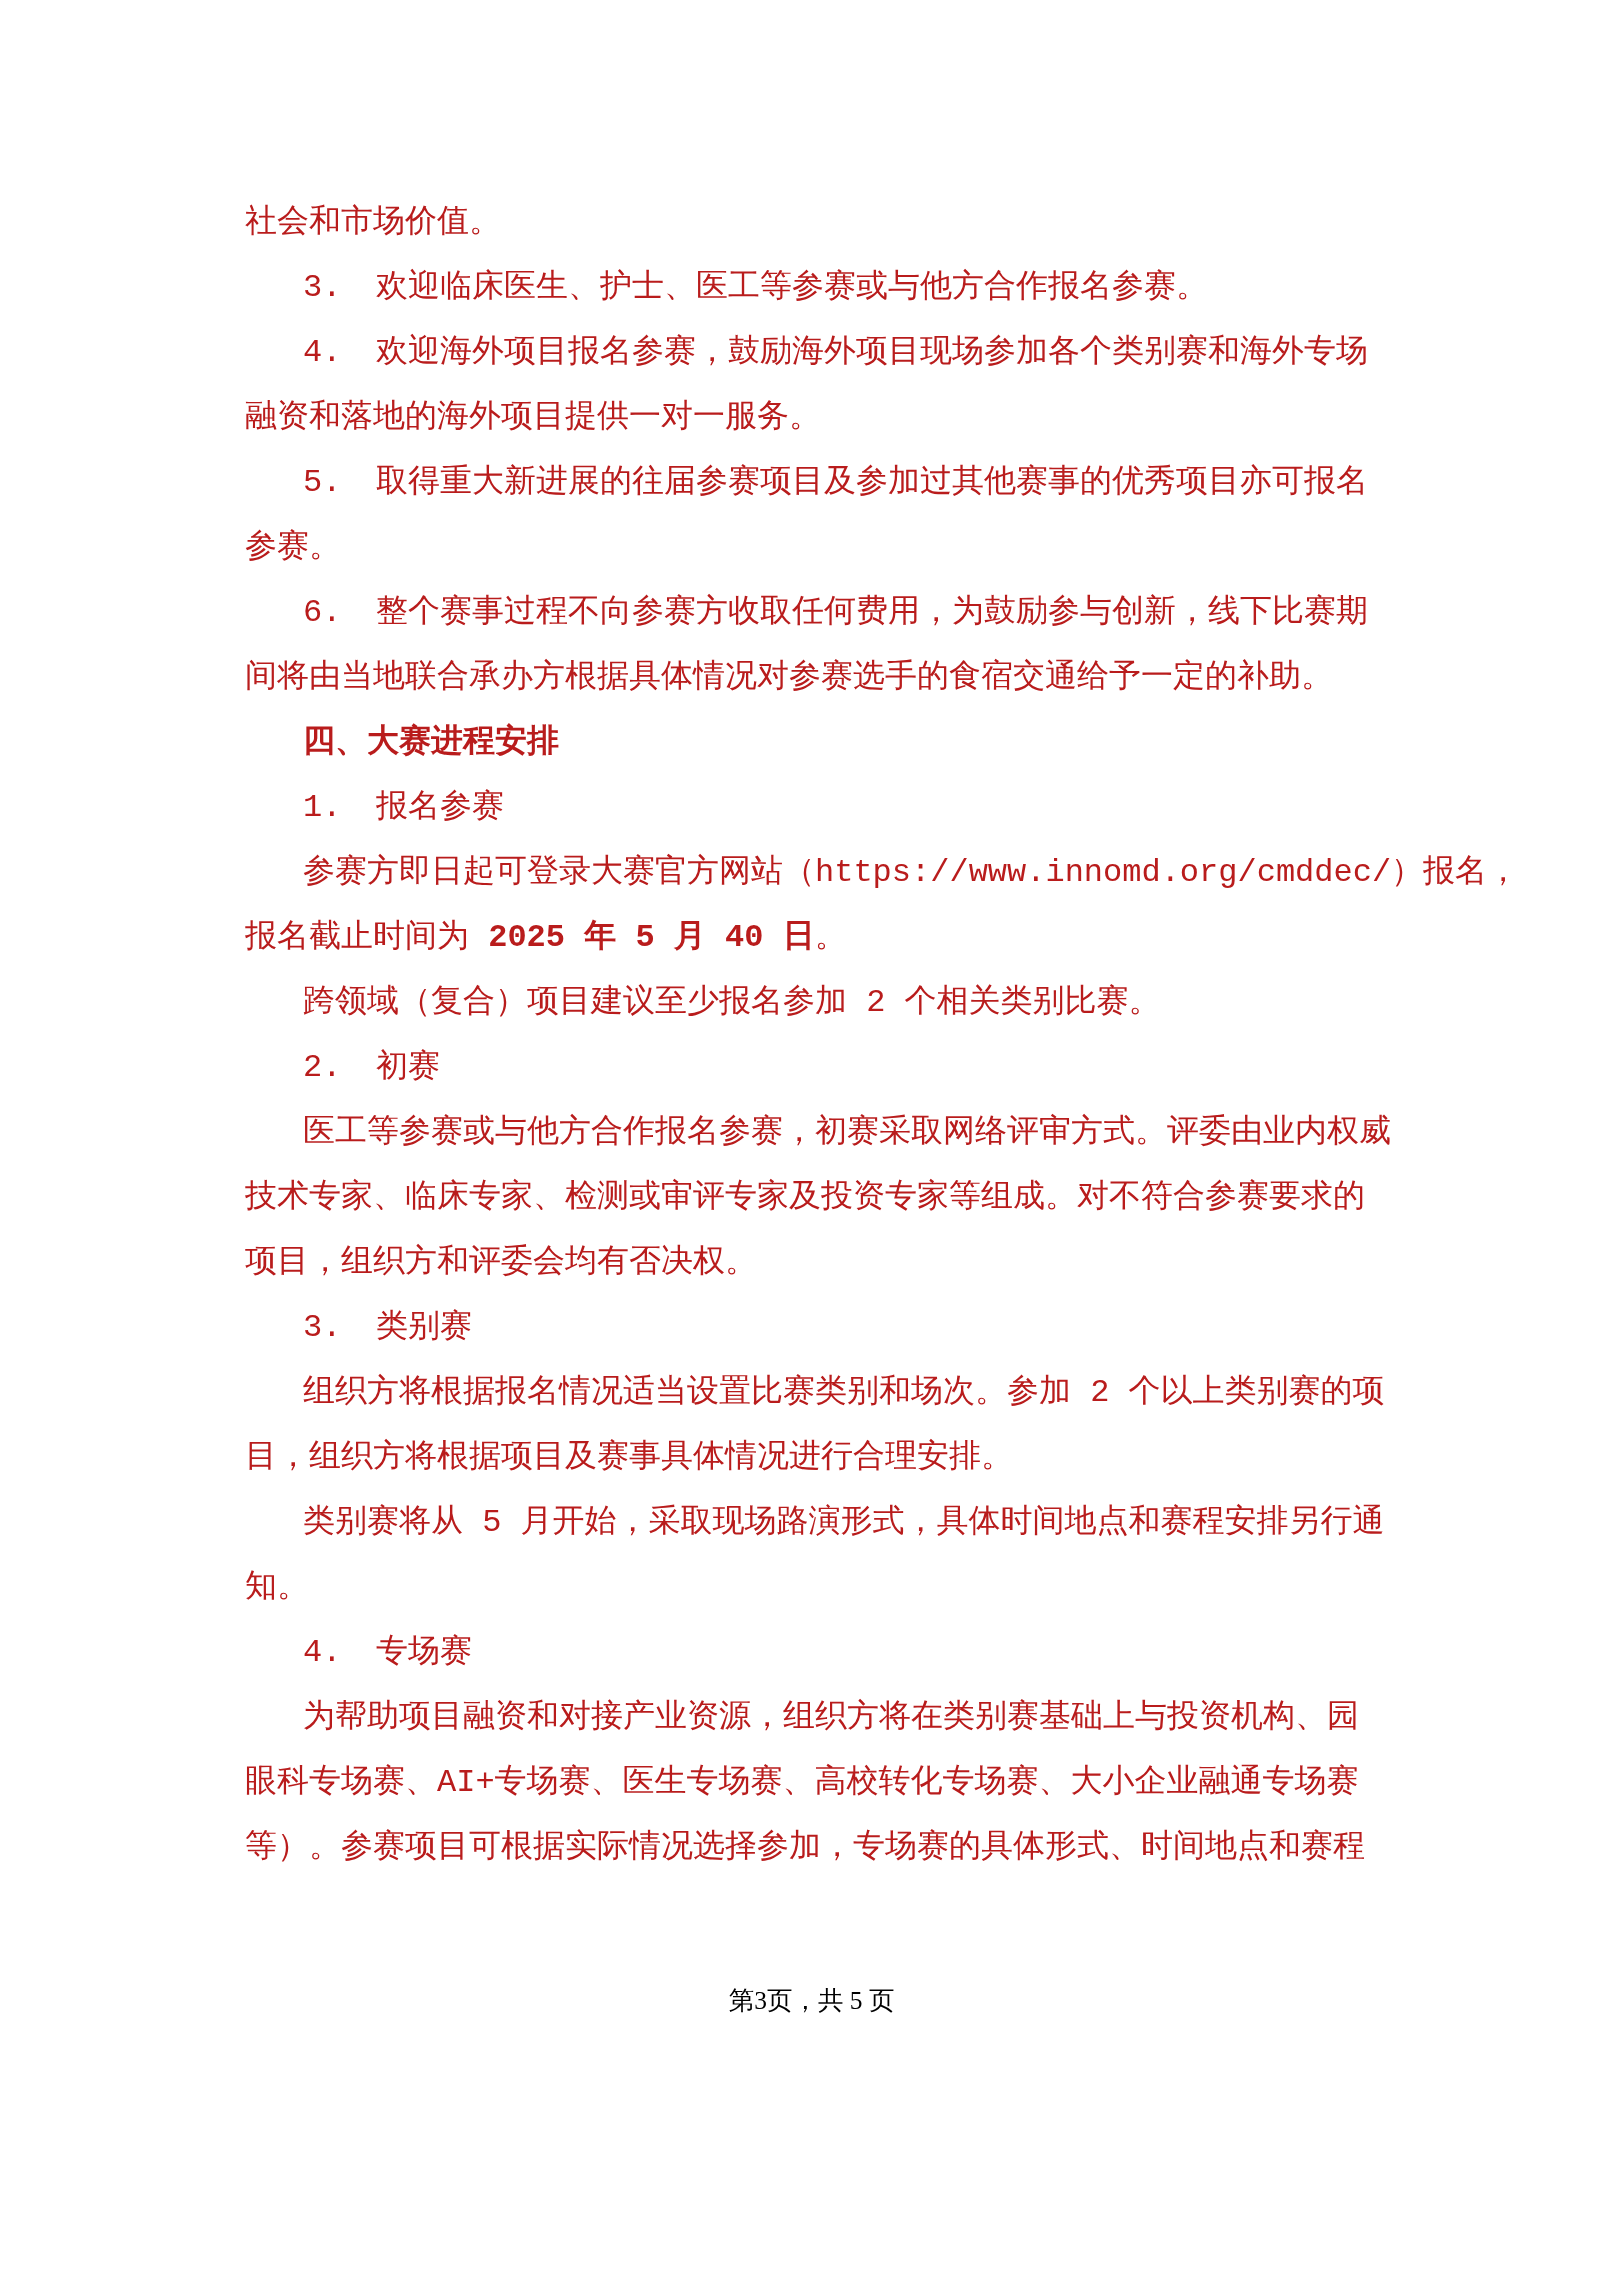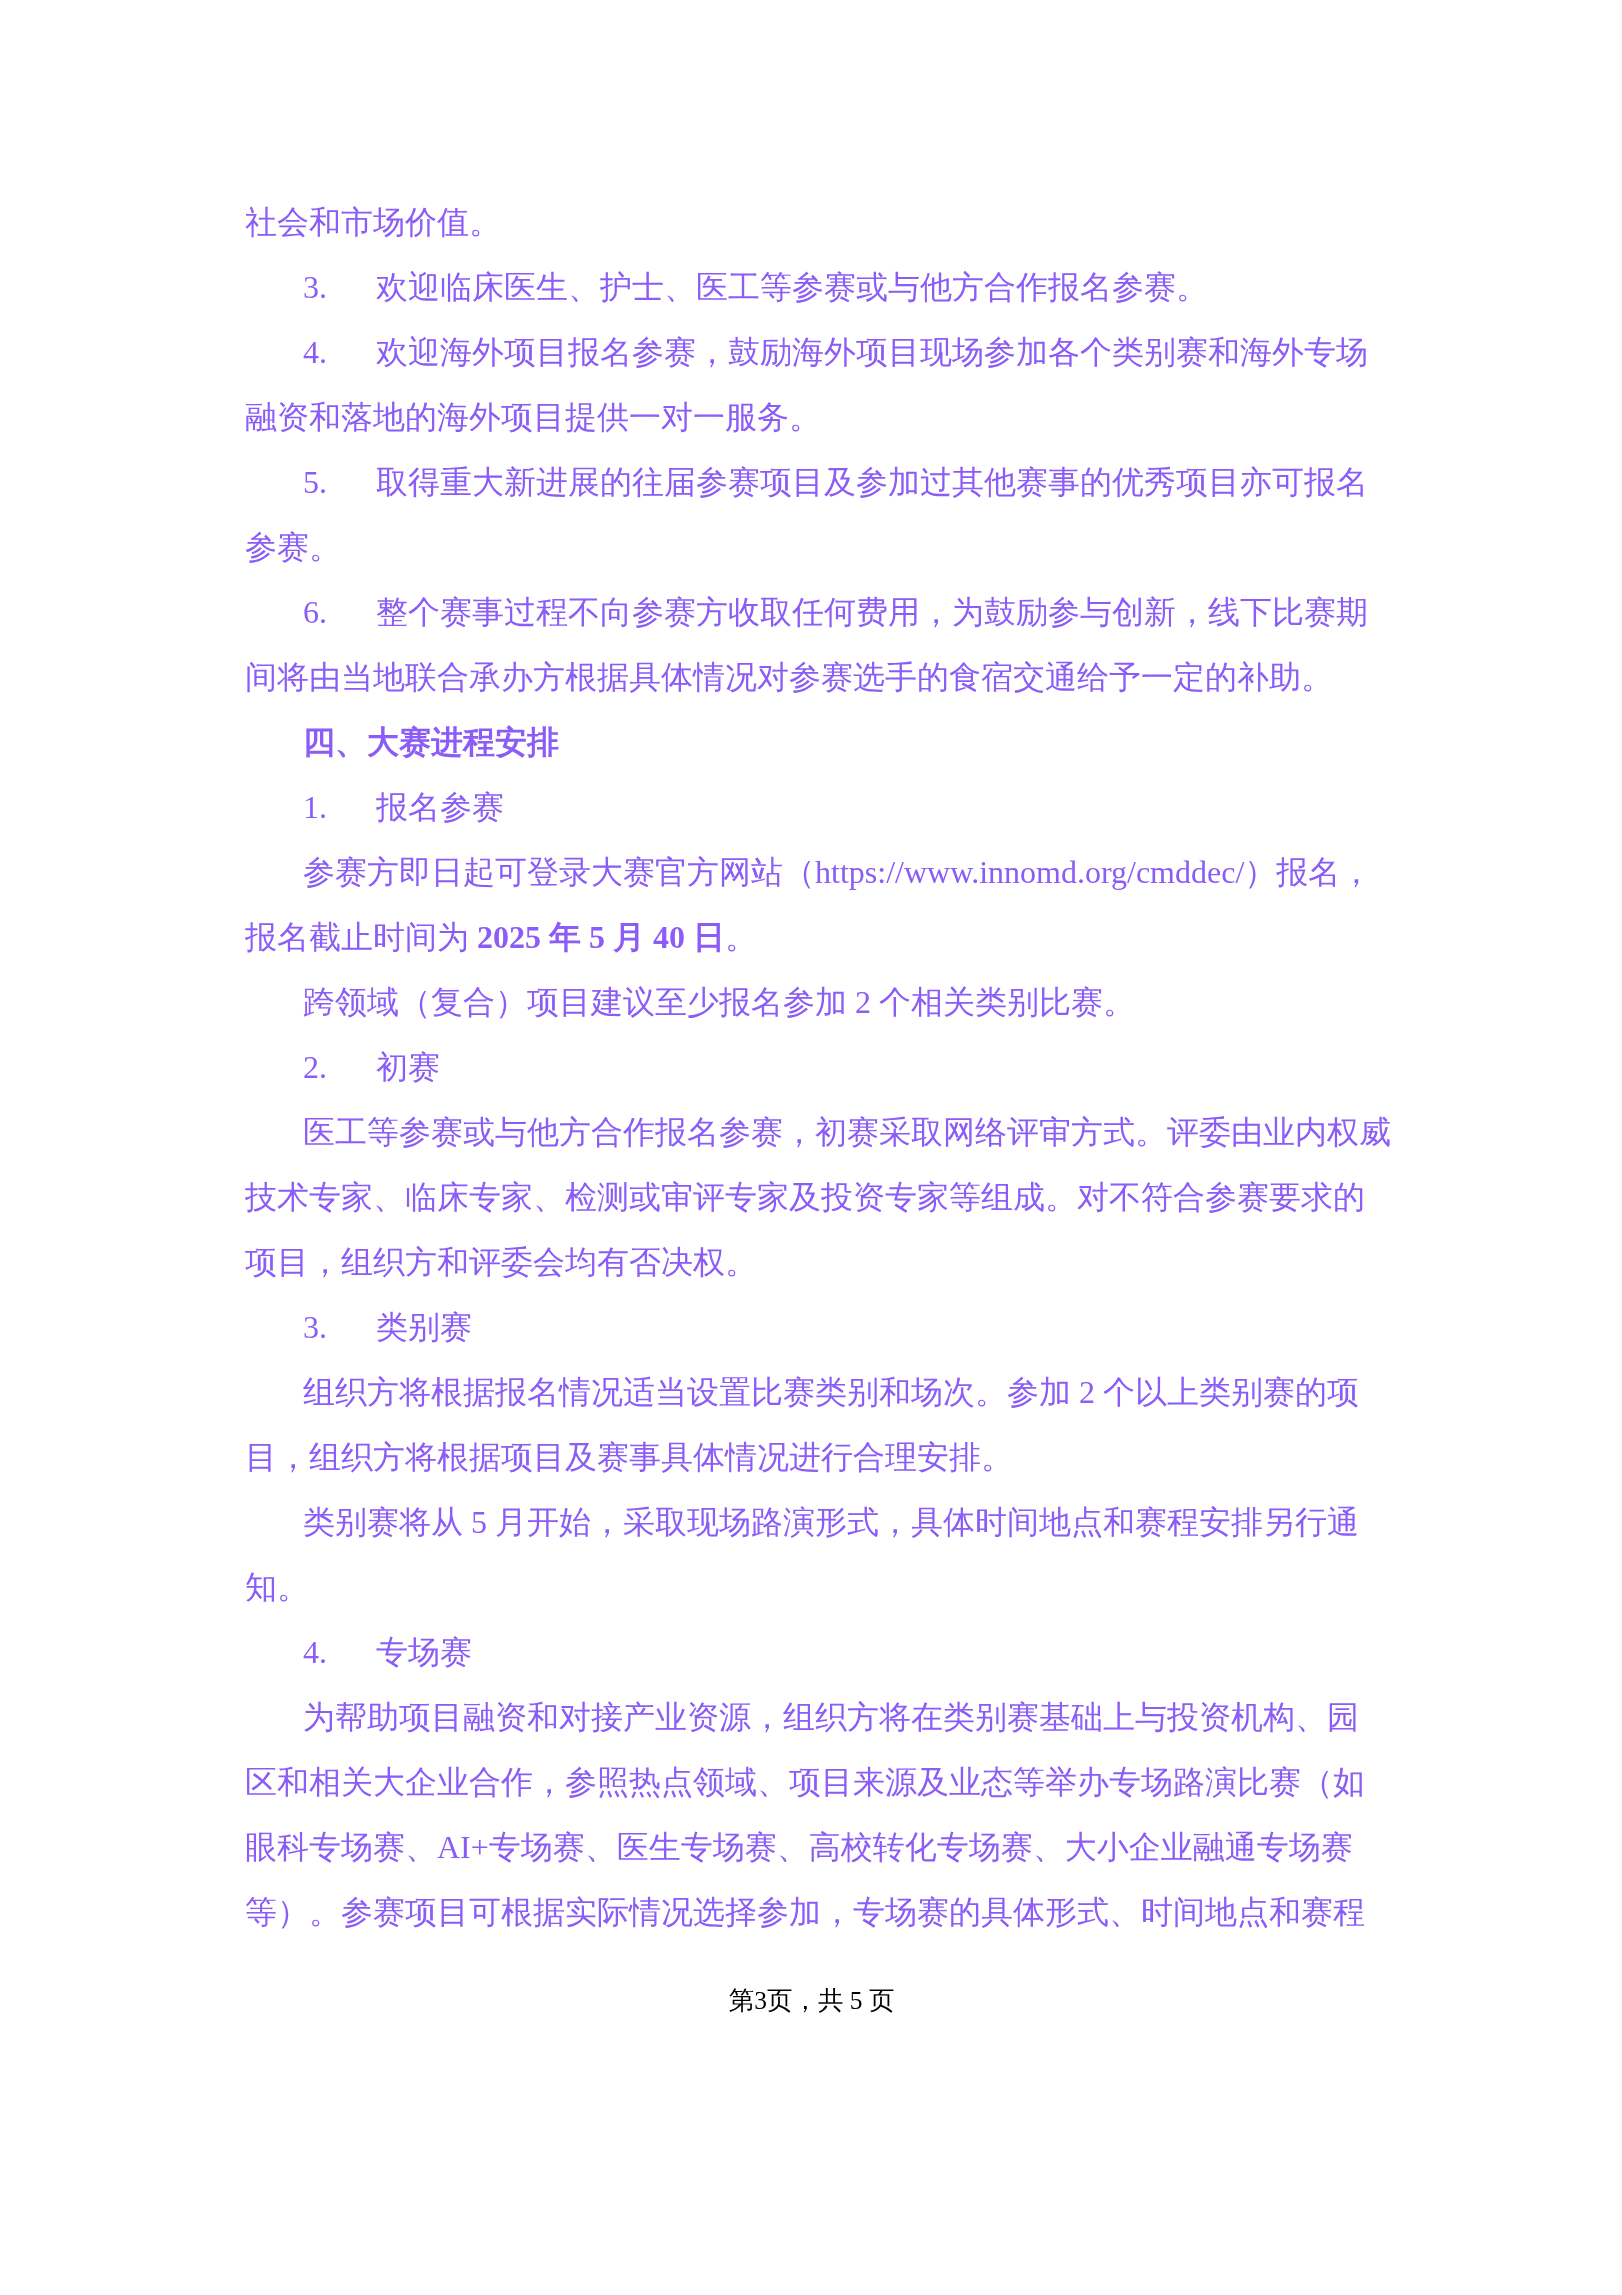--- a/index.html
+++ b/index.html
@@ -19,21 +19,22 @@
     inset: 0;
     background: #ffffff;
   }
   .content {
     position: absolute;
     left: 245px;
     top: 190px;
     width: 1135px;
     font-size: 32px;
     line-height: 65px;
-    color: #8b5cf6;
+    color: #b91c1c;
+    font-family: Liberation Mono, monospace;
   }
   .line {
     white-space: nowrap;
     height: 65px;
   }
   .line.indent {
     padding-left: 58px;
   }
   .num {
     display: inline-block;
@@ -75,21 +76,20 @@
       <div class="line indent"><span>医工等参赛或与他方合作报名参赛，初赛采取网络评审方式。评委由业内权威</span></div>
       <div class="line"><span>技术专家、临床专家、检测或审评专家及投资专家等组成。对不符合参赛要求的</span></div>
       <div class="line"><span>项目，组织方和评委会均有否决权。</span></div>
       <div class="line indent"><span class="num">3.</span><span>类别赛</span></div>
       <div class="line indent"><span>组织方将根据报名情况适当设置比赛类别和场次。参加 2 个以上类别赛的项</span></div>
       <div class="line"><span>目，组织方将根据项目及赛事具体情况进行合理安排。</span></div>
       <div class="line indent"><span>类别赛将从 5 月开始，采取现场路演形式，具体时间地点和赛程安排另行通</span></div>
       <div class="line"><span>知。</span></div>
       <div class="line indent"><span class="num">4.</span><span>专场赛</span></div>
       <div class="line indent"><span>为帮助项目融资和对接产业资源，组织方将在类别赛基础上与投资机构、园</span></div>
-      <div class="line"><span>区和相关大企业合作，参照热点领域、项目来源及业态等举办专场路演比赛（如</span></div>
       <div class="line"><span>眼科专场赛、AI+专场赛、医生专场赛、高校转化专场赛、大小企业融通专场赛</span></div>
       <div class="line"><span>等）。参赛项目可根据实际情况选择参加，专场赛的具体形式、时间地点和赛程</span></div>
     </div>
   <div class="footer">
     <span>第3页，共 5 页</span>
   </div>
 </div>
 
 
 </body></html>

